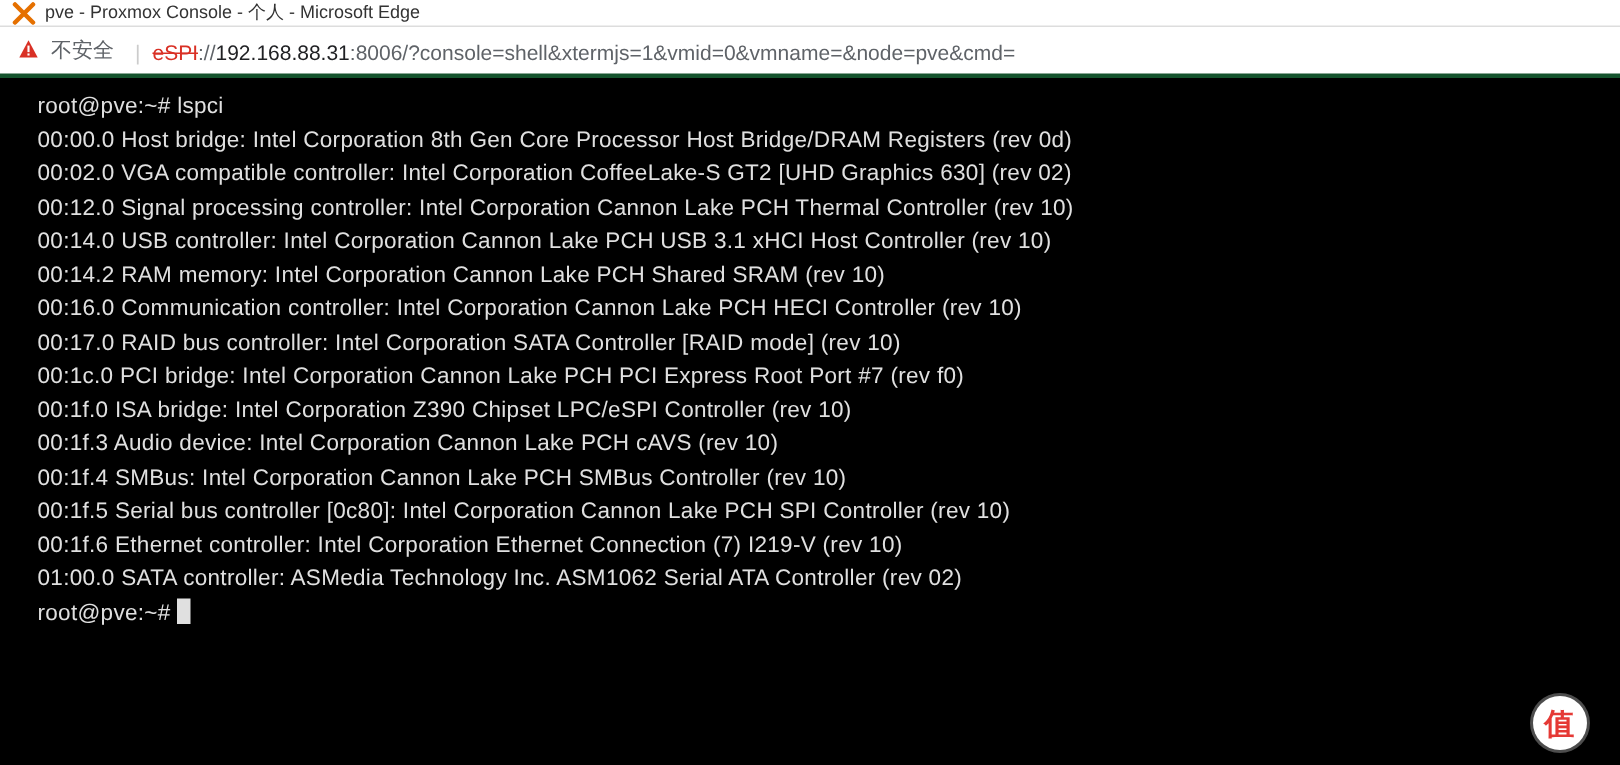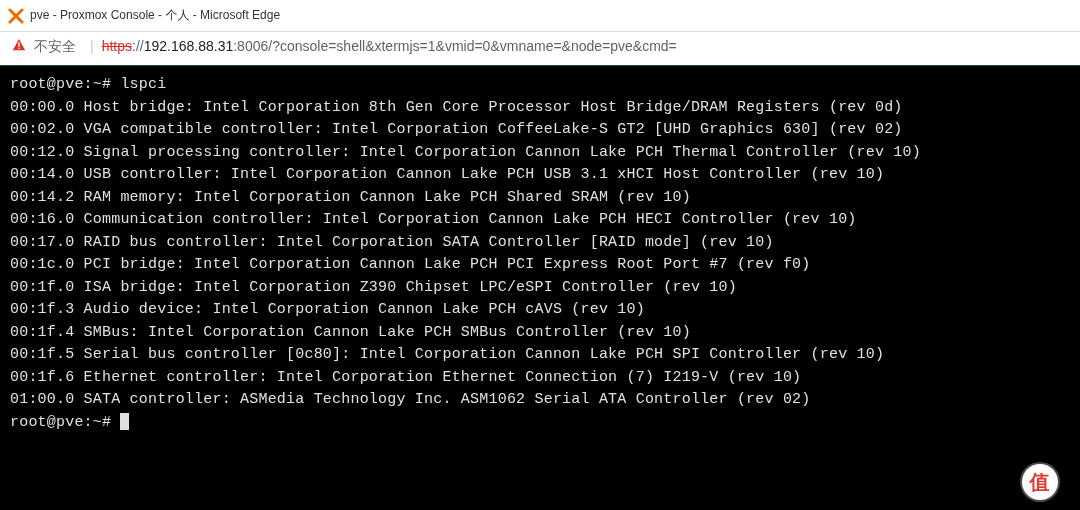--- a/index.html
+++ b/index.html
@@ -12,39 +12,39 @@
       overflow: hidden;
       position: relative;
     }
     .title-bar {
       background: #fff;
       color: #333;
       border-bottom: 1px solid #ddd;
       display: flex;
       align-items: center;
       padding: 4px 8px;
-      height: 32px;
+      height: 18px;
       font-size: 12px;
     }
     .title-bar .app-icon {
       width: 16px;
       height: 16px;
       margin-right: 6px;
       display: inline-flex;
       align-items: center;
       justify-content: center;
       color: #e57000;
       font-weight: bold;
       font-size: 14px;
     }
     .address-bar {
       background: #fff;
-      border-bottom: 1px solid #14532d;
+      border-bottom: 3px solid #14532d;
       display: flex;
-      align-items: flex-start;
+      align-items: flex-end;
       padding: 6px 12px;
       height: 34px;
       font-size: 14px;
       color: #5f6368;
     }
     .warn-icon {
       color: #d93025;
       margin-right: 8px;
       font-size: 14px;
     }
@@ -63,24 +63,24 @@
     .url-host {
       color: #202124;
       margin-top: 16px;
     }
     .url-rest {
       color: #5f6368;
     }
     .terminal {
       background: #000;
       color: #e0e0e0;
-      font-family: Liberation Mono, monospace;
+      font-family: Liberation Sans, sans-serif;
       font-size: 15px;
       line-height: 22.5px;
-      padding: 8px 10px;
+      padding: 8px 25px;
       white-space: pre;
       letter-spacing: 0.2px;
       height: calc(510px - 60px);
       overflow: hidden;
     }
     .term-line { display: block; }
     .cursor {
       display: inline-block;
       width: 9px;
       height: 17px;
@@ -133,21 +133,21 @@
   <span class="warn-icon">
     <svg viewBox="0 0 16 16" width="14" height="14">
         <path d="M8 1 L15 14 L1 14 Z" fill="#d93025"></path>
         <rect x="7.2" y="5" width="1.6" height="5" fill="#fff"></rect>
         <rect x="7.2" y="11" width="1.6" height="1.6" fill="#fff"></rect>
       </svg>
   </span>
   <span class="insecure-label">不安全</span>
   <span class="sep">|</span>
   <span>
-    <span class="url-scheme">https</span><span class="url-rest">://</span><span class="url-host">192.168.88.31</span><span class="url-rest">:8006/?console=shell&amp;xtermjs=1&amp;vmid=0&amp;vmname=&amp;node=pve&amp;cmd=</span>
+    <span class="url-scheme">eSPI</span><span class="url-rest">://</span><span class="url-host">192.168.88.31</span><span class="url-rest">:8006/?console=shell&amp;xtermjs=1&amp;vmid=0&amp;vmname=&amp;node=pve&amp;cmd=</span>
   </span>
 </div>
 
 <div class="terminal" id="terminal"><span class="term-line">root@pve:~# lspci</span><span class="term-line">00:00.0 Host bridge: Intel Corporation 8th Gen Core Processor Host Bridge/DRAM Registers (rev 0d)</span><span class="term-line">00:02.0 VGA compatible controller: Intel Corporation CoffeeLake-S GT2 [UHD Graphics 630] (rev 02)</span><span class="term-line">00:12.0 Signal processing controller: Intel Corporation Cannon Lake PCH Thermal Controller (rev 10)</span><span class="term-line">00:14.0 USB controller: Intel Corporation Cannon Lake PCH USB 3.1 xHCI Host Controller (rev 10)</span><span class="term-line">00:14.2 RAM memory: Intel Corporation Cannon Lake PCH Shared SRAM (rev 10)</span><span class="term-line">00:16.0 Communication controller: Intel Corporation Cannon Lake PCH HECI Controller (rev 10)</span><span class="term-line">00:17.0 RAID bus controller: Intel Corporation SATA Controller [RAID mode] (rev 10)</span><span class="term-line">00:1c.0 PCI bridge: Intel Corporation Cannon Lake PCH PCI Express Root Port #7 (rev f0)</span><span class="term-line">00:1f.0 ISA bridge: Intel Corporation Z390 Chipset LPC/eSPI Controller (rev 10)</span><span class="term-line">00:1f.3 Audio device: Intel Corporation Cannon Lake PCH cAVS (rev 10)</span><span class="term-line">00:1f.4 SMBus: Intel Corporation Cannon Lake PCH SMBus Controller (rev 10)</span><span class="term-line">00:1f.5 Serial bus controller [0c80]: Intel Corporation Cannon Lake PCH SPI Controller (rev 10)</span><span class="term-line">00:1f.6 Ethernet controller: Intel Corporation Ethernet Connection (7) I219-V (rev 10)</span><span class="term-line">01:00.0 SATA controller: ASMedia Technology Inc. ASM1062 Serial ATA Controller (rev 02)</span><span class="term-line">root@pve:~# <span class="cursor"></span></span></div>
 
 <div class="watermark">
   <span class="badge">值</span>
 </div>
 
 </body></html>

